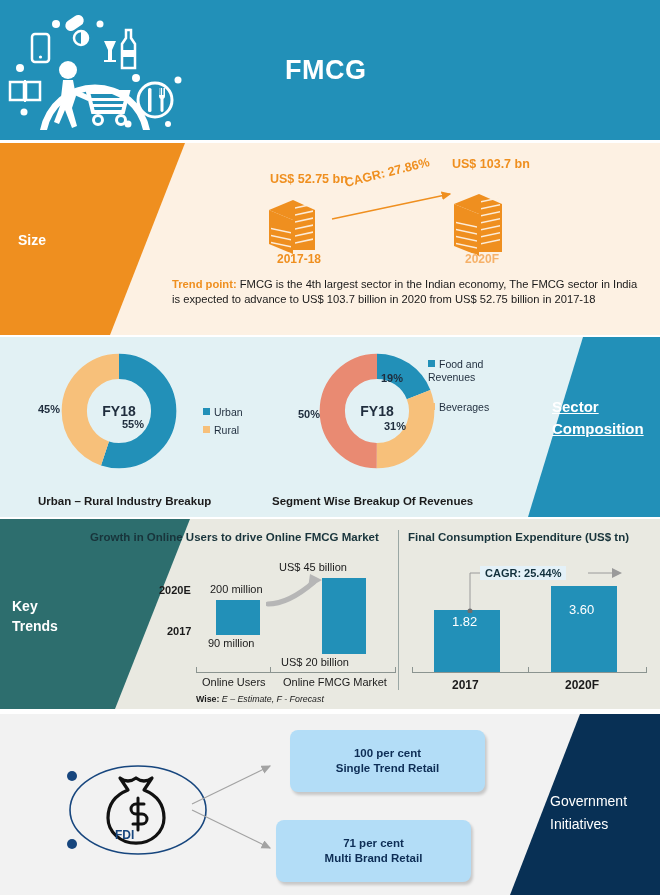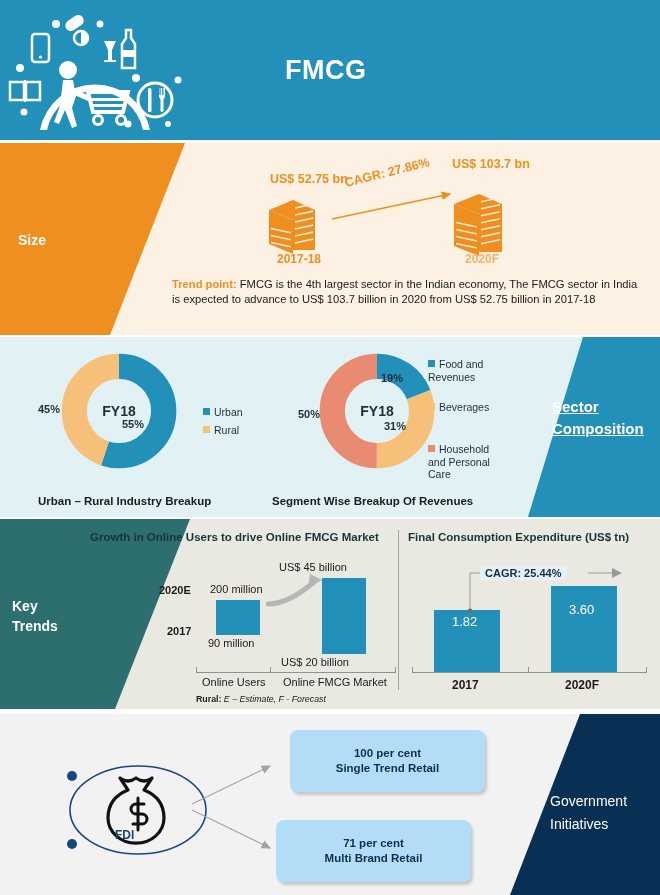--- a/index.html
+++ b/index.html
@@ -222,23 +222,20 @@
   </div>
   <div class="dlab" style="left:381px;top:372px;">19%</div>
   <div class="dlab" style="left:384px;top:420px;">31%</div>
   <div class="dlab" style="left:298px;top:408px;">50%</div>
   <div class="legend-item" style="left:428px;top:358px;width:80px;">
     <span class="lgsw" style="background:#2290b8;"></span><span>Food and Revenues</span>
   </div>
   <div class="legend-item" style="left:428px;top:401px;width:80px;">
     <span class="lgsw" style="background:#f7c07a;"></span><span>Beverages</span>
   </div>
-  <div class="legend-item" style="left:428px;top:443px;width:74px;">
-    <span class="lgsw" style="background:#e98a72;"></span><span>Household and Personal Care</span>
-  </div>
   <div class="caption" style="left:272px;top:495px;">Segment Wise Breakup Of Revenues</div>
 
   <div class="key-band"></div>
   <svg class="key-tab" viewBox="0 0 205 190" preserveAspectRatio="none">
     <polygon points="0,0 190,0 115,190 0,190" fill="#2d6e6e"></polygon>
   </svg>
   <div class="key-label">
     <div>Key</div>
     <div>Trends</div>
   </div>
@@ -262,21 +259,21 @@
     <polygon points="44,0 56,6 42,14" fill="#b6b6b6"></polygon>
   </svg>
 
   <div class="axisline" style="left:196px;top:672px;width:200px;"></div>
   <div class="tick" style="left:196px;top:667px;height:6px;"></div>
   <div class="tick" style="left:270px;top:667px;height:6px;"></div>
   <div class="tick" style="left:395px;top:667px;height:6px;"></div>
   <div class="ktxt" style="left:202px;top:676px;">Online Users</div>
   <div class="ktxt" style="left:283px;top:676px;">Online FMCG Market</div>
   <div class="note">
-    <b>Rural:</b><span> E – Estimate, F - Forecast</span>
+    <b>Wise:</b><span> E – Estimate, F - Forecast</span>
   </div>
 
   <div class="bar" style="left:434px;top:610px;width:66px;height:62px;"></div>
   <div class="bar" style="left:551px;top:586px;width:66px;height:86px;"></div>
   <div class="barlabel" style="left:452px;top:614px;">1.82</div>
   <div class="barlabel" style="left:569px;top:602px;">3.60</div>
   <div class="axisline" style="left:412px;top:672px;width:235px;"></div>
   <div class="tick" style="left:412px;top:667px;height:6px;"></div>
   <div class="tick" style="left:528px;top:667px;height:6px;"></div>
   <div class="tick" style="left:646px;top:667px;height:6px;"></div>

